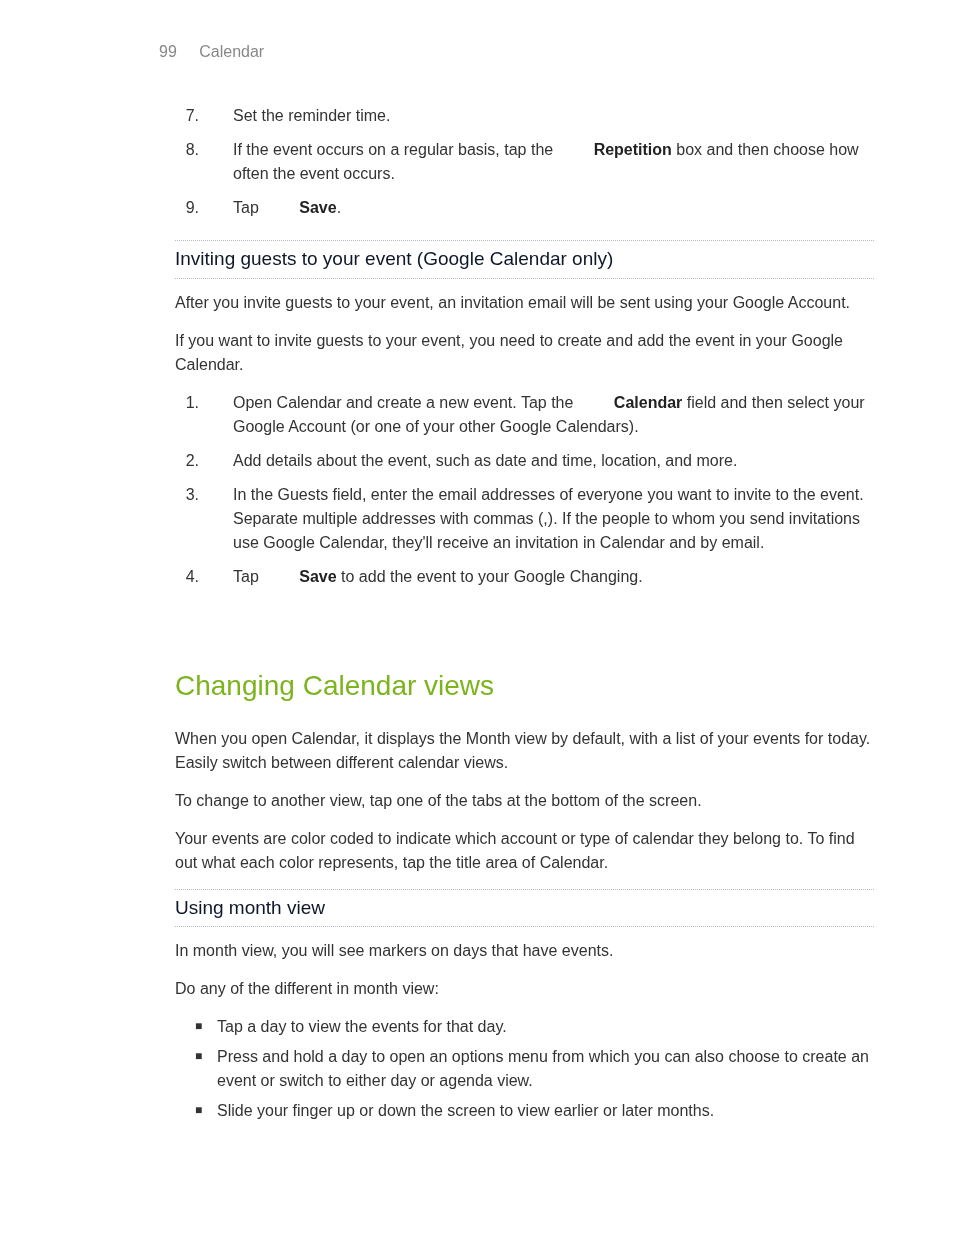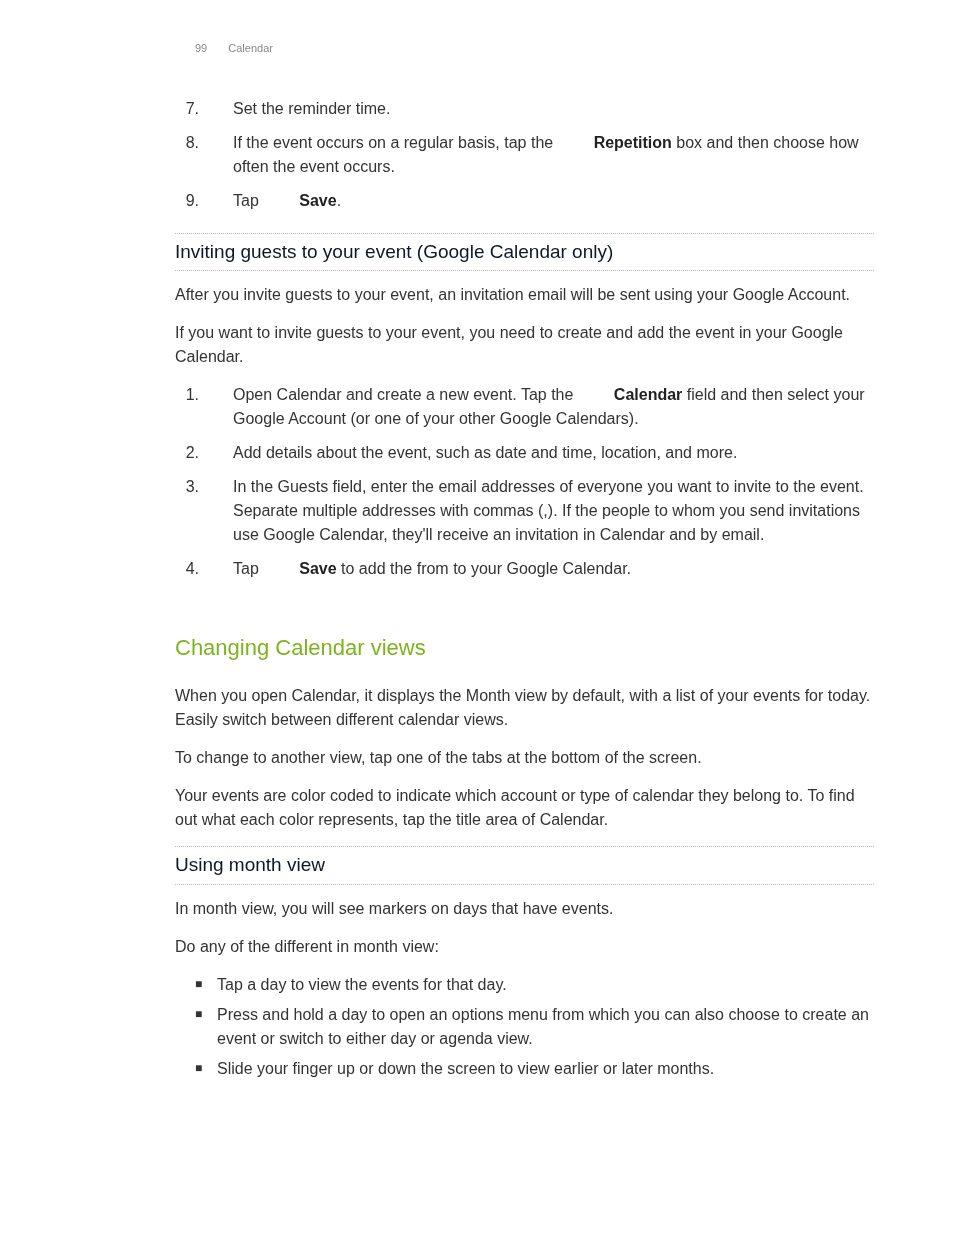--- a/index.html
+++ b/index.html
@@ -13,24 +13,24 @@
       width: 954px;
       height: 1235px;
       color: #333;
       font-size: 16px;
       line-height: 1.5;
     }
     .page {
       padding: 40px 80px 40px 80px;
     }
     .header {
-      font-size: 11px;
+      font-size: 16px;
       color: #888;
       margin-bottom: 40px;
-      margin-left: 115px;
+      margin-left: 79px;
     }
     .header-page {
       margin-right: 18px;
     }
     .content {
       margin-left: 95px;
     }
     .ordered-list {
       list-style: none;
       margin-bottom: 20px;
@@ -54,23 +54,23 @@
       font-size: 19px;
       font-weight: 400;
       border-top: 1px dotted #bbb;
       border-bottom: 1px dotted #bbb;
       padding: 4px 0;
       margin-top: 12px;
       margin-bottom: 12px;
     }
     .main-heading {
       color: #7cb41e;
-      font-size: 22px;
+      font-size: 28px;
       font-weight: 400;
-      margin-top: 50px;
+      margin-top: 76px;
       margin-bottom: 20px;
     }
     .para {
       margin-bottom: 14px;
     }
     .bold {
       font-weight: 600;
       color: #222;
       padding-left: 36px;
     }
@@ -139,21 +139,21 @@
         <span class="num">2.</span>
         <span class="item-text">Add details about the event, such as date and time, location, and more.</span>
       </li>
       <li>
         <span class="num">3.</span>
         <span class="item-text">In the Guests field, enter the email addresses of everyone you want to invite to the event. Separate multiple addresses with commas (,). If the people to whom you send invitations use Google Calendar, they'll receive an invitation in Calendar and by email.</span>
       </li>
       <li>
         <span class="num">4.</span>
         <span class="item-text">
-          <span>Tap </span><span class="bold">Save</span><span> to add the from to your Google Calendar.</span>
+          <span>Tap </span><span class="bold">Save</span><span> to add the event to your Google Changing.</span>
         </span>
       </li>
     </ol>
 
     <h2 class="main-heading">Changing Calendar views</h2>
     <p class="para">When you open Calendar, it displays the Month view by default, with a list of your events for today. Easily switch between different calendar views.</p>
     <p class="para">To change to another view, tap one of the tabs at the bottom of the screen.</p>
     <p class="para">Your events are color coded to indicate which account or type of calendar they belong to. To find out what each color represents, tap the title area of Calendar.</p>
 
     <h3 class="section-heading">Using month view</h3>

